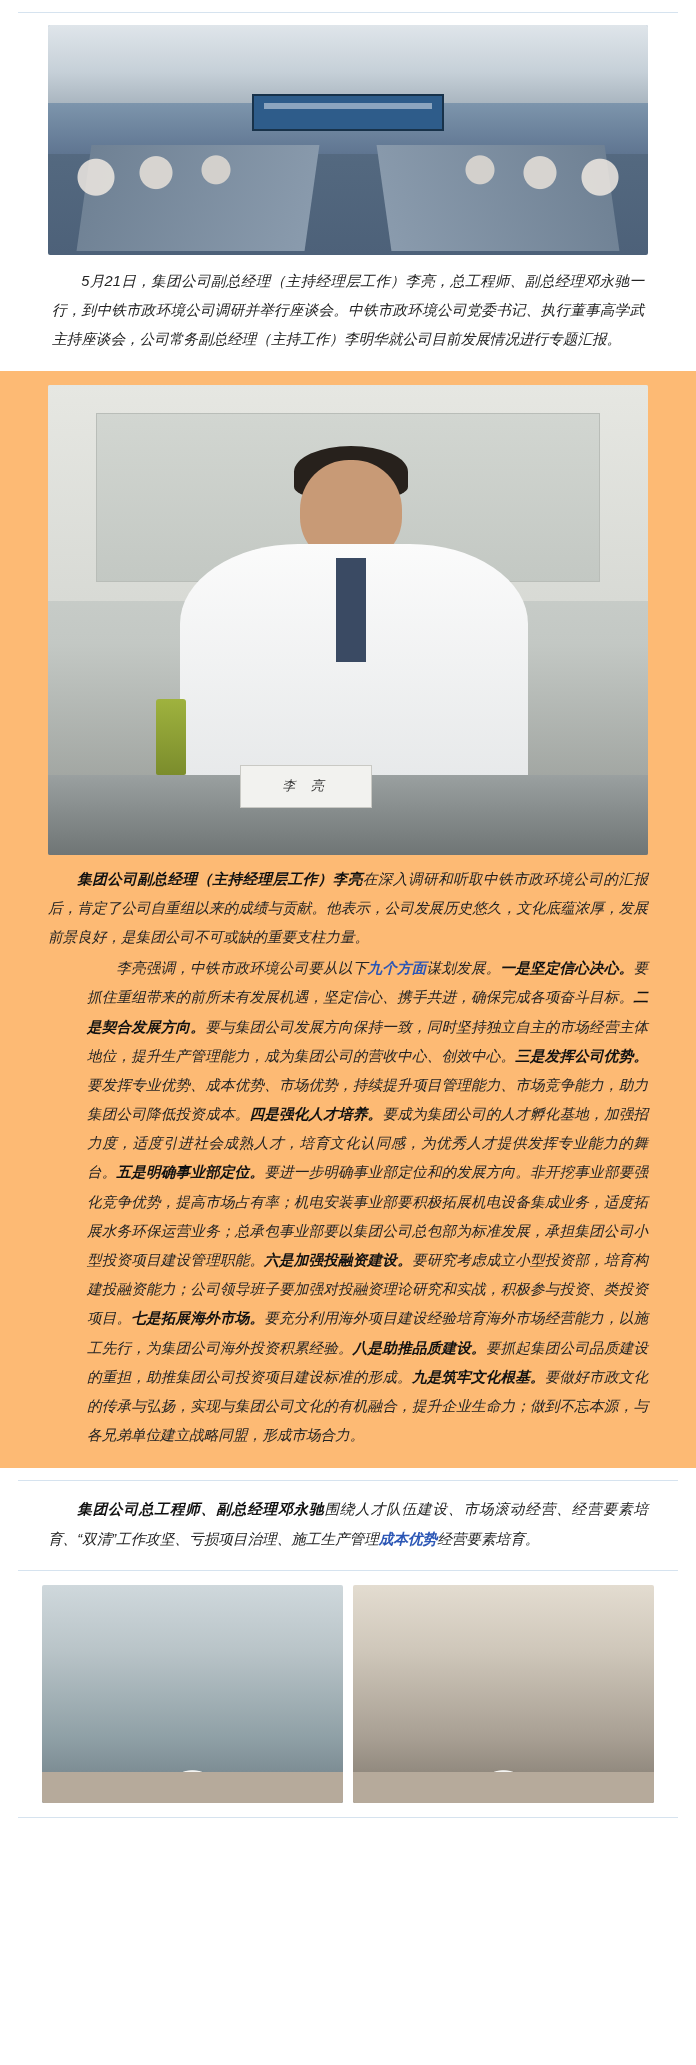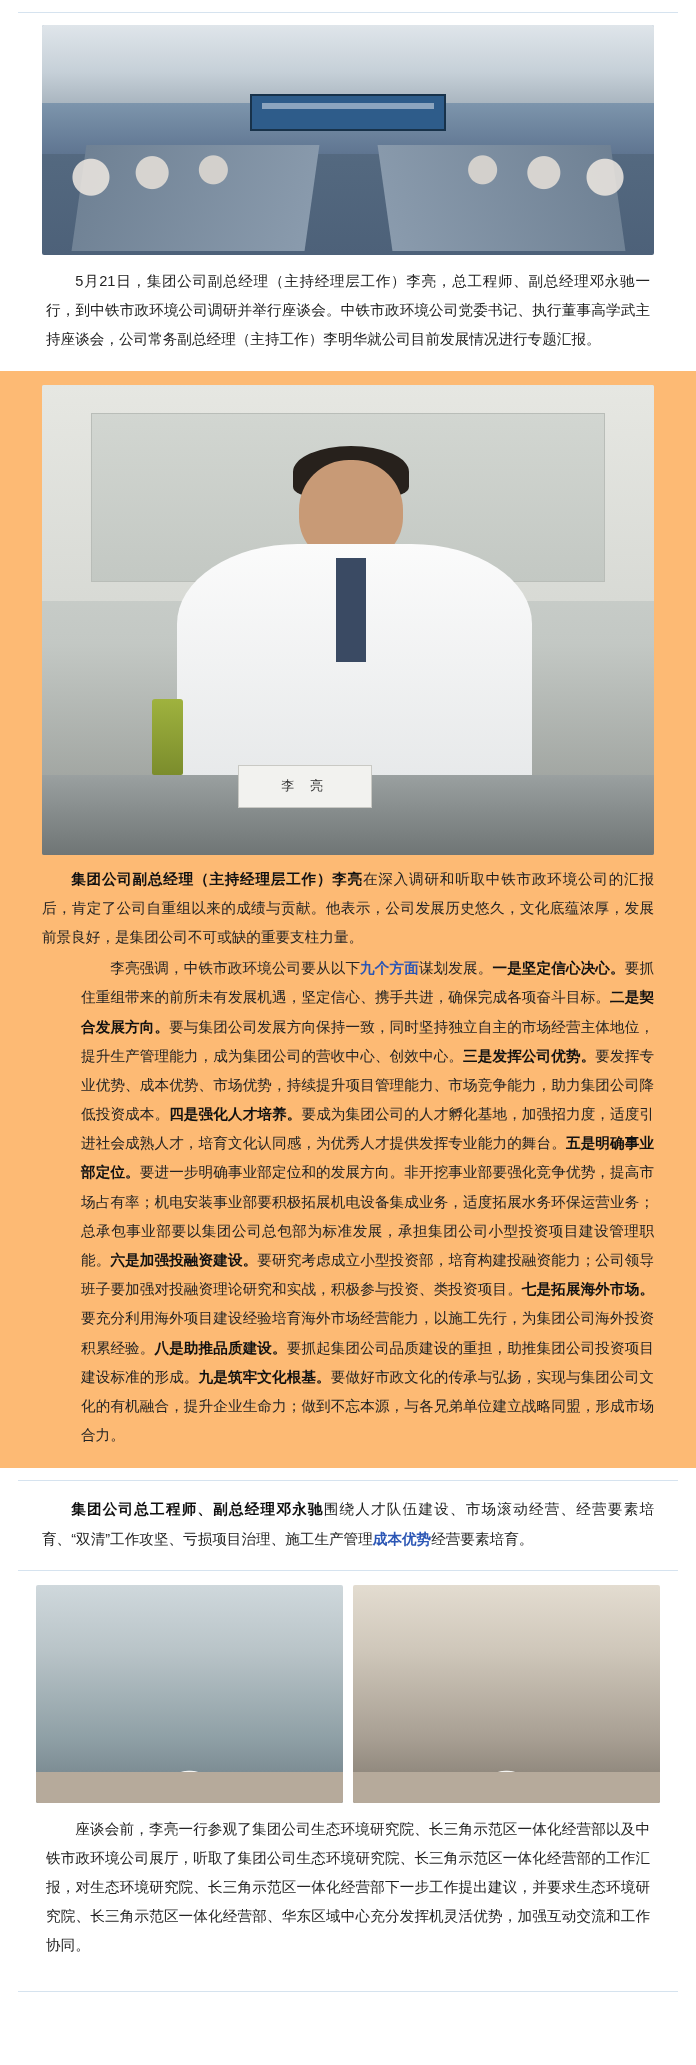--- a/index.html
+++ b/index.html
@@ -14,21 +14,22 @@
     color: #222222;
   }
   .page {
     width: 696px;
     margin: 0 auto;
     background: #ffffff;
   }
   
   .section {
     position: relative;
-    padding: 0 18px;
+    padding: 0 24px;
+    font-style: italic;
   }
   .section-plain {
     background: #ffffff;
   }
   .section-tint {
     background: #fdba74;
     padding-top: 14px;
     padding-bottom: 14px;
   }
   .rule {
@@ -300,20 +301,17 @@
         </div>
       </div>
       <div class="photo-col">
         <div class="photo group right">
           <div class="row-people"></div>
           <div class="floor"></div>
         </div>
       </div>
     </div>
 
-    <div class="caption">
-      <p class="para">座谈会前，李亮一行参观了集团公司生态环境研究院、长三角示范区一体化经营部以及中铁市政环境公司展厅，听取了集团公司生态环境研究院、长三角示范区一体化经营部的工作汇报，对生态环境研究院、长三角示范区一体化经营部下一步工作提出建议，并要求生态环境研究院、长三角示范区一体化经营部、华东区域中心充分发挥机灵活优势，加强互动交流和工作协同。</p>
-    </div>
   </div>
 
   <div class="rule rule-bottom"></div>
 
 </div>
 
 </body></html>

